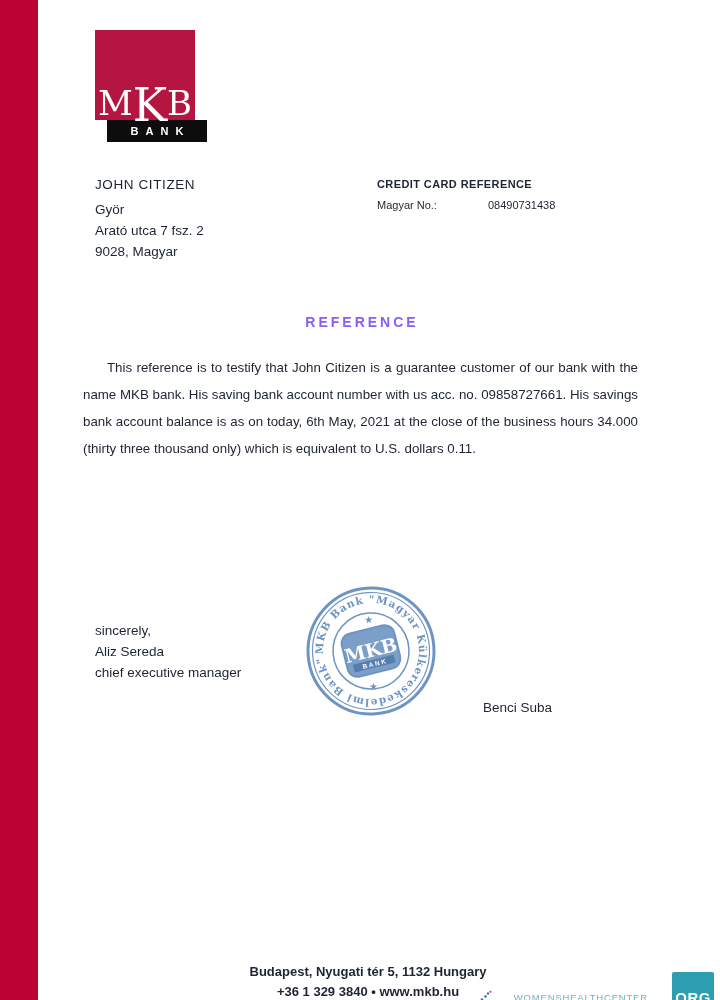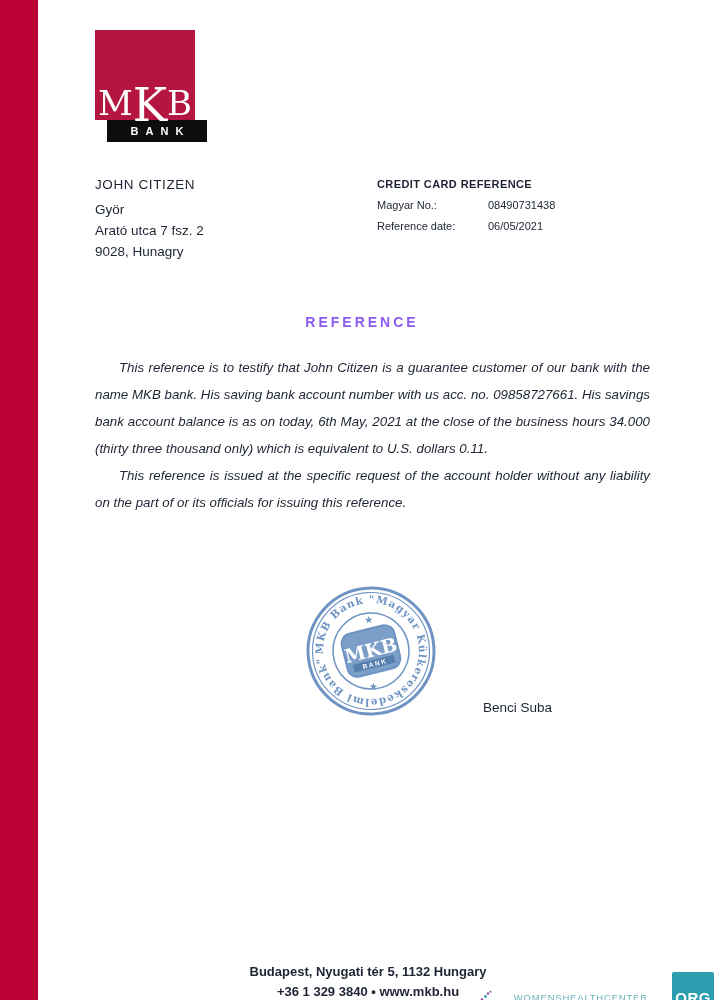--- a/index.html
+++ b/index.html
@@ -67,27 +67,26 @@
     width: 648px;
     text-align: center;
     font-size: 14px;
     font-weight: bold;
     letter-spacing: 3px;
     color: #8b5cf6;
   }
   
   .body-text {
     position: absolute;
-    left: 95px; top: 354px;
+    left: 83px; top: 354px;
     width: 555px;
     font-size: 13.3px;
     line-height: 27px;
     text-align: justify;
     color: #1d2433;
-    font-style: italic;
   }
   .body-text p { text-indent: 24px; }
   
   .signature { position: absolute; left: 95px; top: 620px; font-size: 13.5px; line-height: 21px; }
   .cosigner { position: absolute; left: 483px; top: 700px; font-size: 13.5px; }
   
   .stamp { position: absolute; left: 304px; top: 584px; width: 134px; height: 134px; opacity: 0.88; transform: rotate(-4deg); }
   
   .footer {
     position: absolute;
@@ -135,42 +134,42 @@
         <span class="lk">K</span>
         <span class="lb">B</span>
     </div>
     <div class="logo-black">BANK</div>
   </div>
 
   <div class="recipient">
     <div class="name">JOHN  CITIZEN</div>
     <div>Györ</div>
     <div>Arató utca 7 fsz. 2</div>
-    <div>9028, Hunagry</div>
+    <div>9028, Magyar</div>
   </div>
 
   <div class="ref-info">
     <div class="title">CREDIT  CARD  REFERENCE</div>
     <div class="ref-row">
       <span class="lbl">Magyar No.:</span>
       <span class="val">08490731438</span>
     </div>
-    <div class="ref-row">
-      <span class="lbl">Reference date:</span>
-      <span class="val">06/05/2021</span>
-    </div>
   </div>
 
   <div class="doc-title">REFERENCE</div>
 
   <div class="body-text">
     <p>This reference is to testify that John Citizen is a guarantee customer of our bank with the name MKB bank. His saving bank account number with us acc. no. 09858727661. His savings bank account balance is as on today, 6th May, 2021 at the close of the business hours 34.000 (thirty three thousand only) which is equivalent to U.S. dollars 0.11.</p>
-    <p>This reference is issued at the specific request of the account holder without any liability on the part of or its officials for issuing this reference.</p>
-  </div>
-
+  </div>
+
+  <div class="signature">
+    <div>sincerely,</div>
+    <div>Aliz Sereda</div>
+    <div>chief executive manager</div>
+  </div>
 
   <div class="stamp">
     <svg width="134" height="134" viewBox="0 0 134 134">
       <circle cx="67" cy="67" r="63" fill="none" stroke="#5b86bb" stroke-width="3"></circle>
       <circle cx="67" cy="67" r="58.5" fill="none" stroke="#5b86bb" stroke-width="1.2"></circle>
       <circle cx="67" cy="67" r="38" fill="none" stroke="#5b86bb" stroke-width="1.5"></circle>
       <defs>
         <path id="stampCircle" d="M 67,67 m -48,0 a 48,48 0 1,1 96,0 a 48,48 0 1,1 -96,0"></path>
       </defs>
       <text font-family="DejaVu Serif, Liberation Serif, serif" font-size="10.5" font-weight="bold" fill="#5b86bb" letter-spacing="1">

